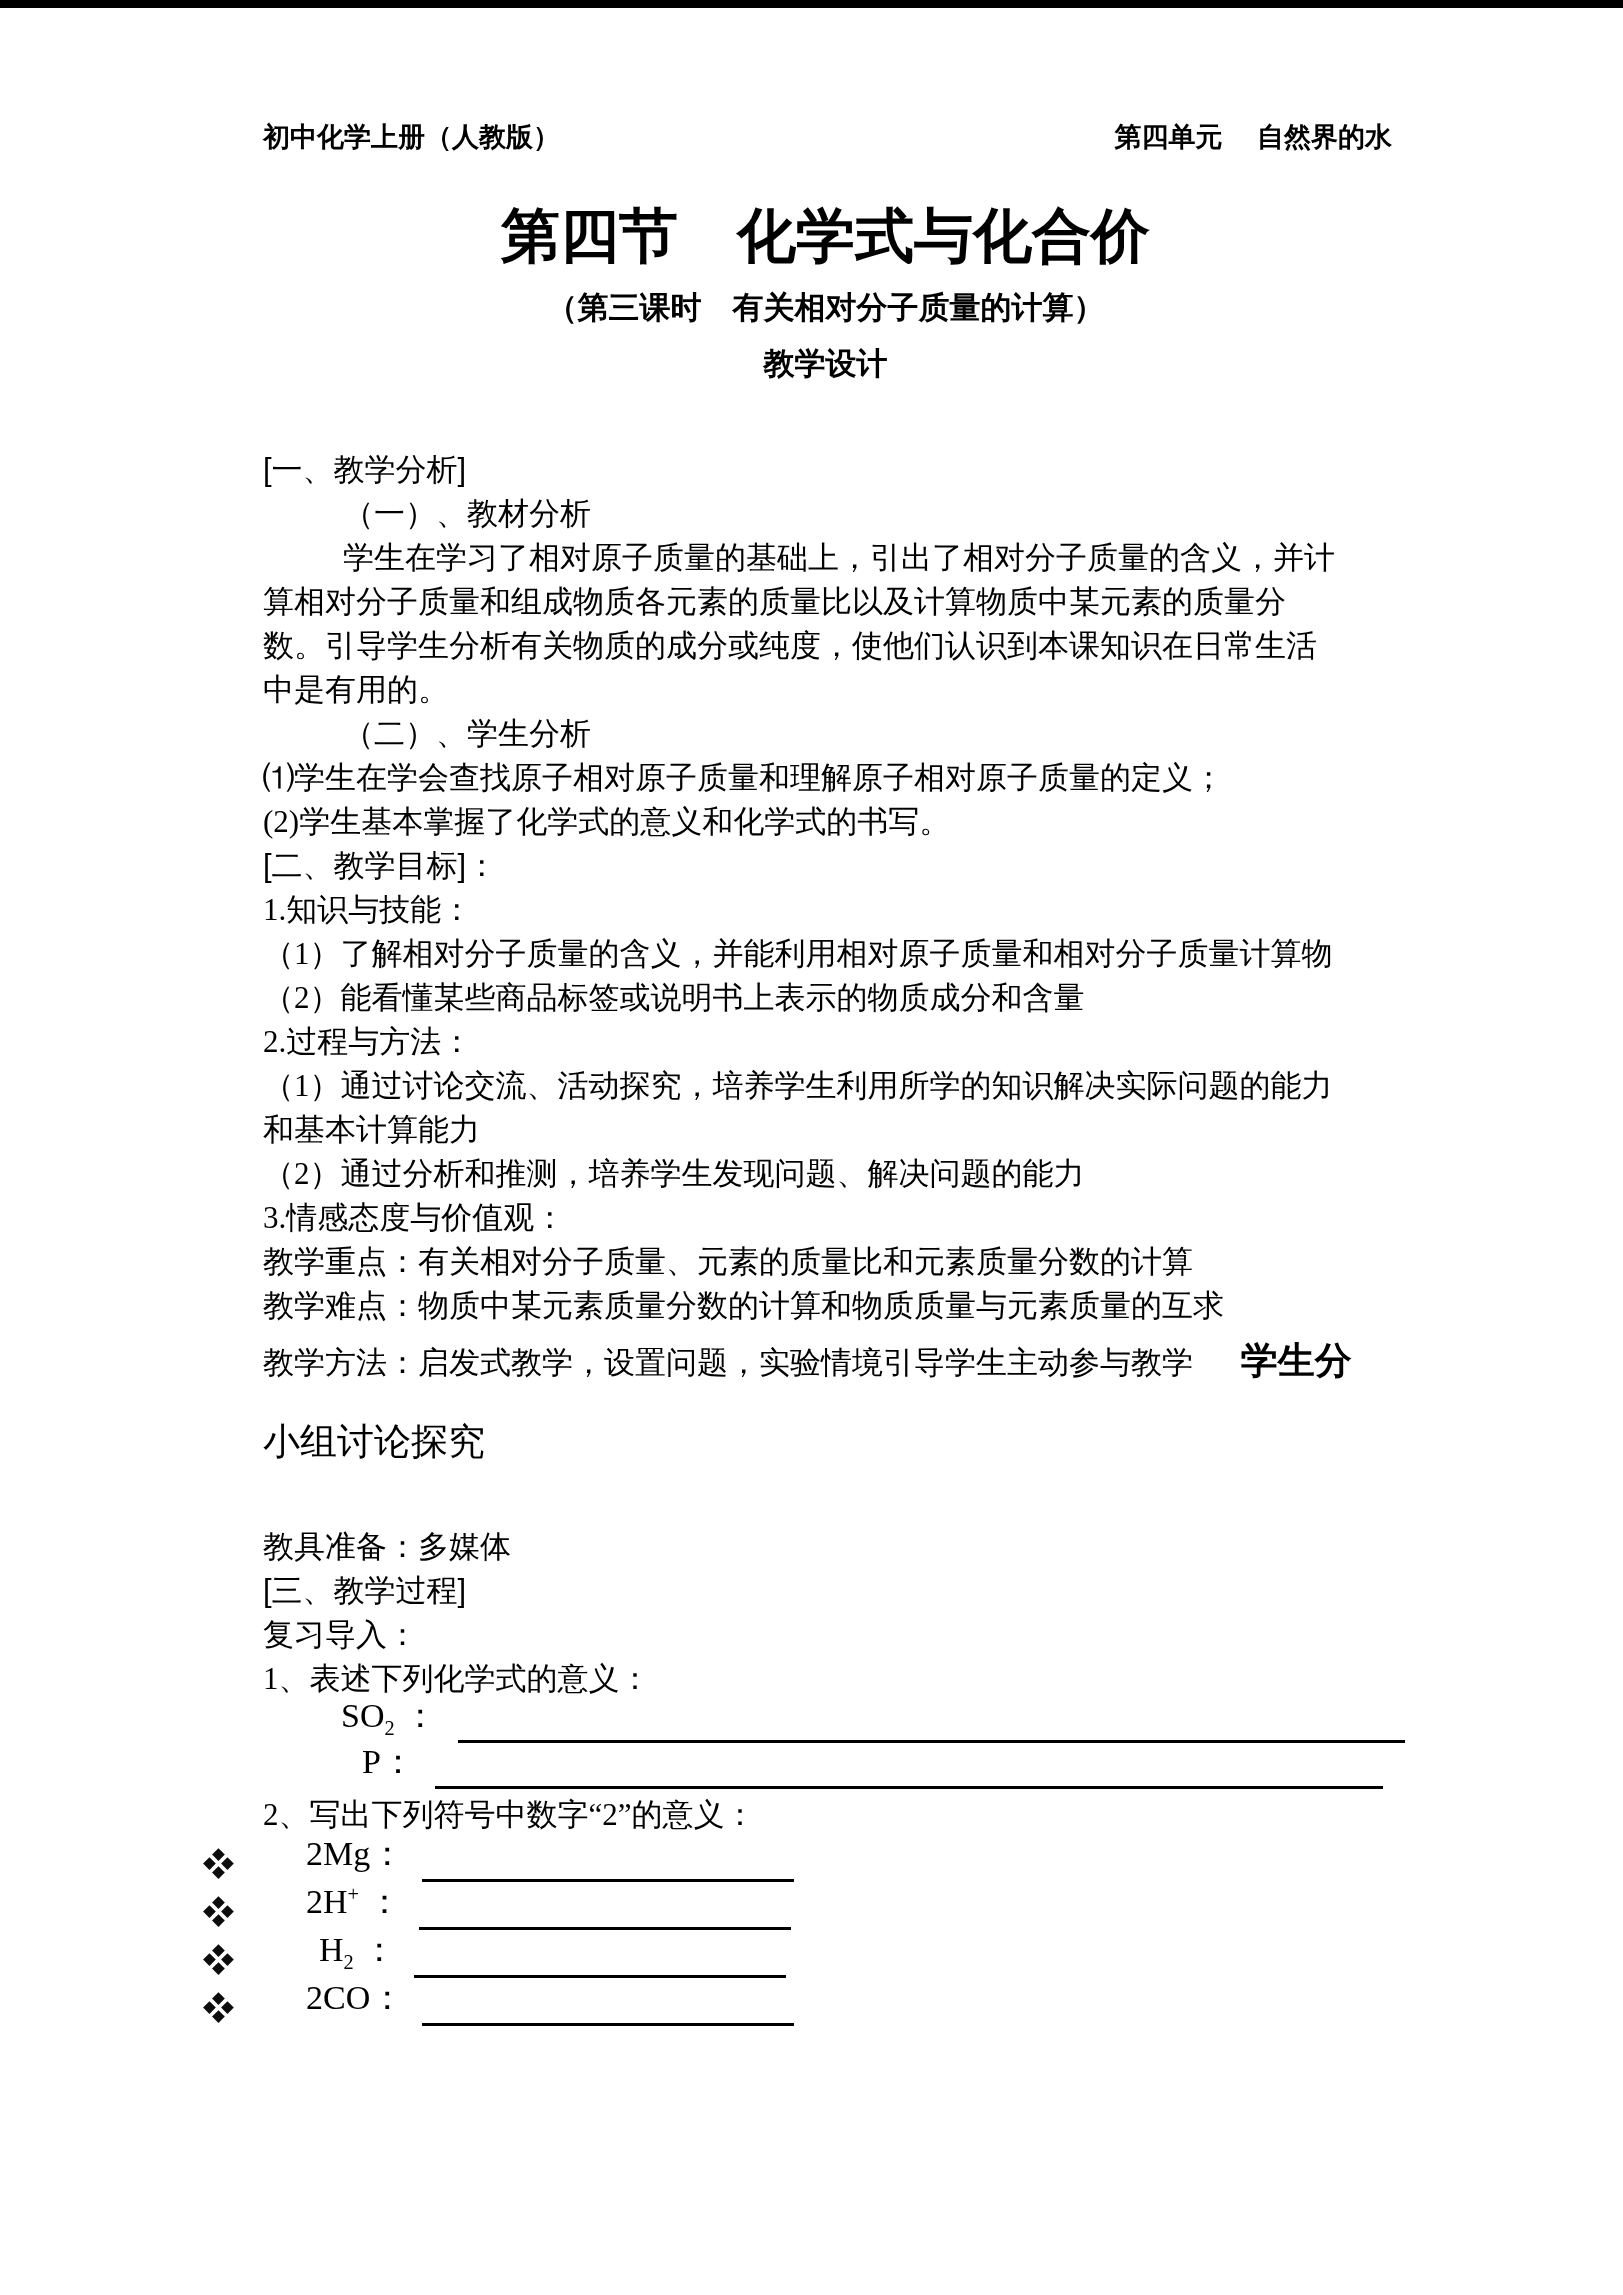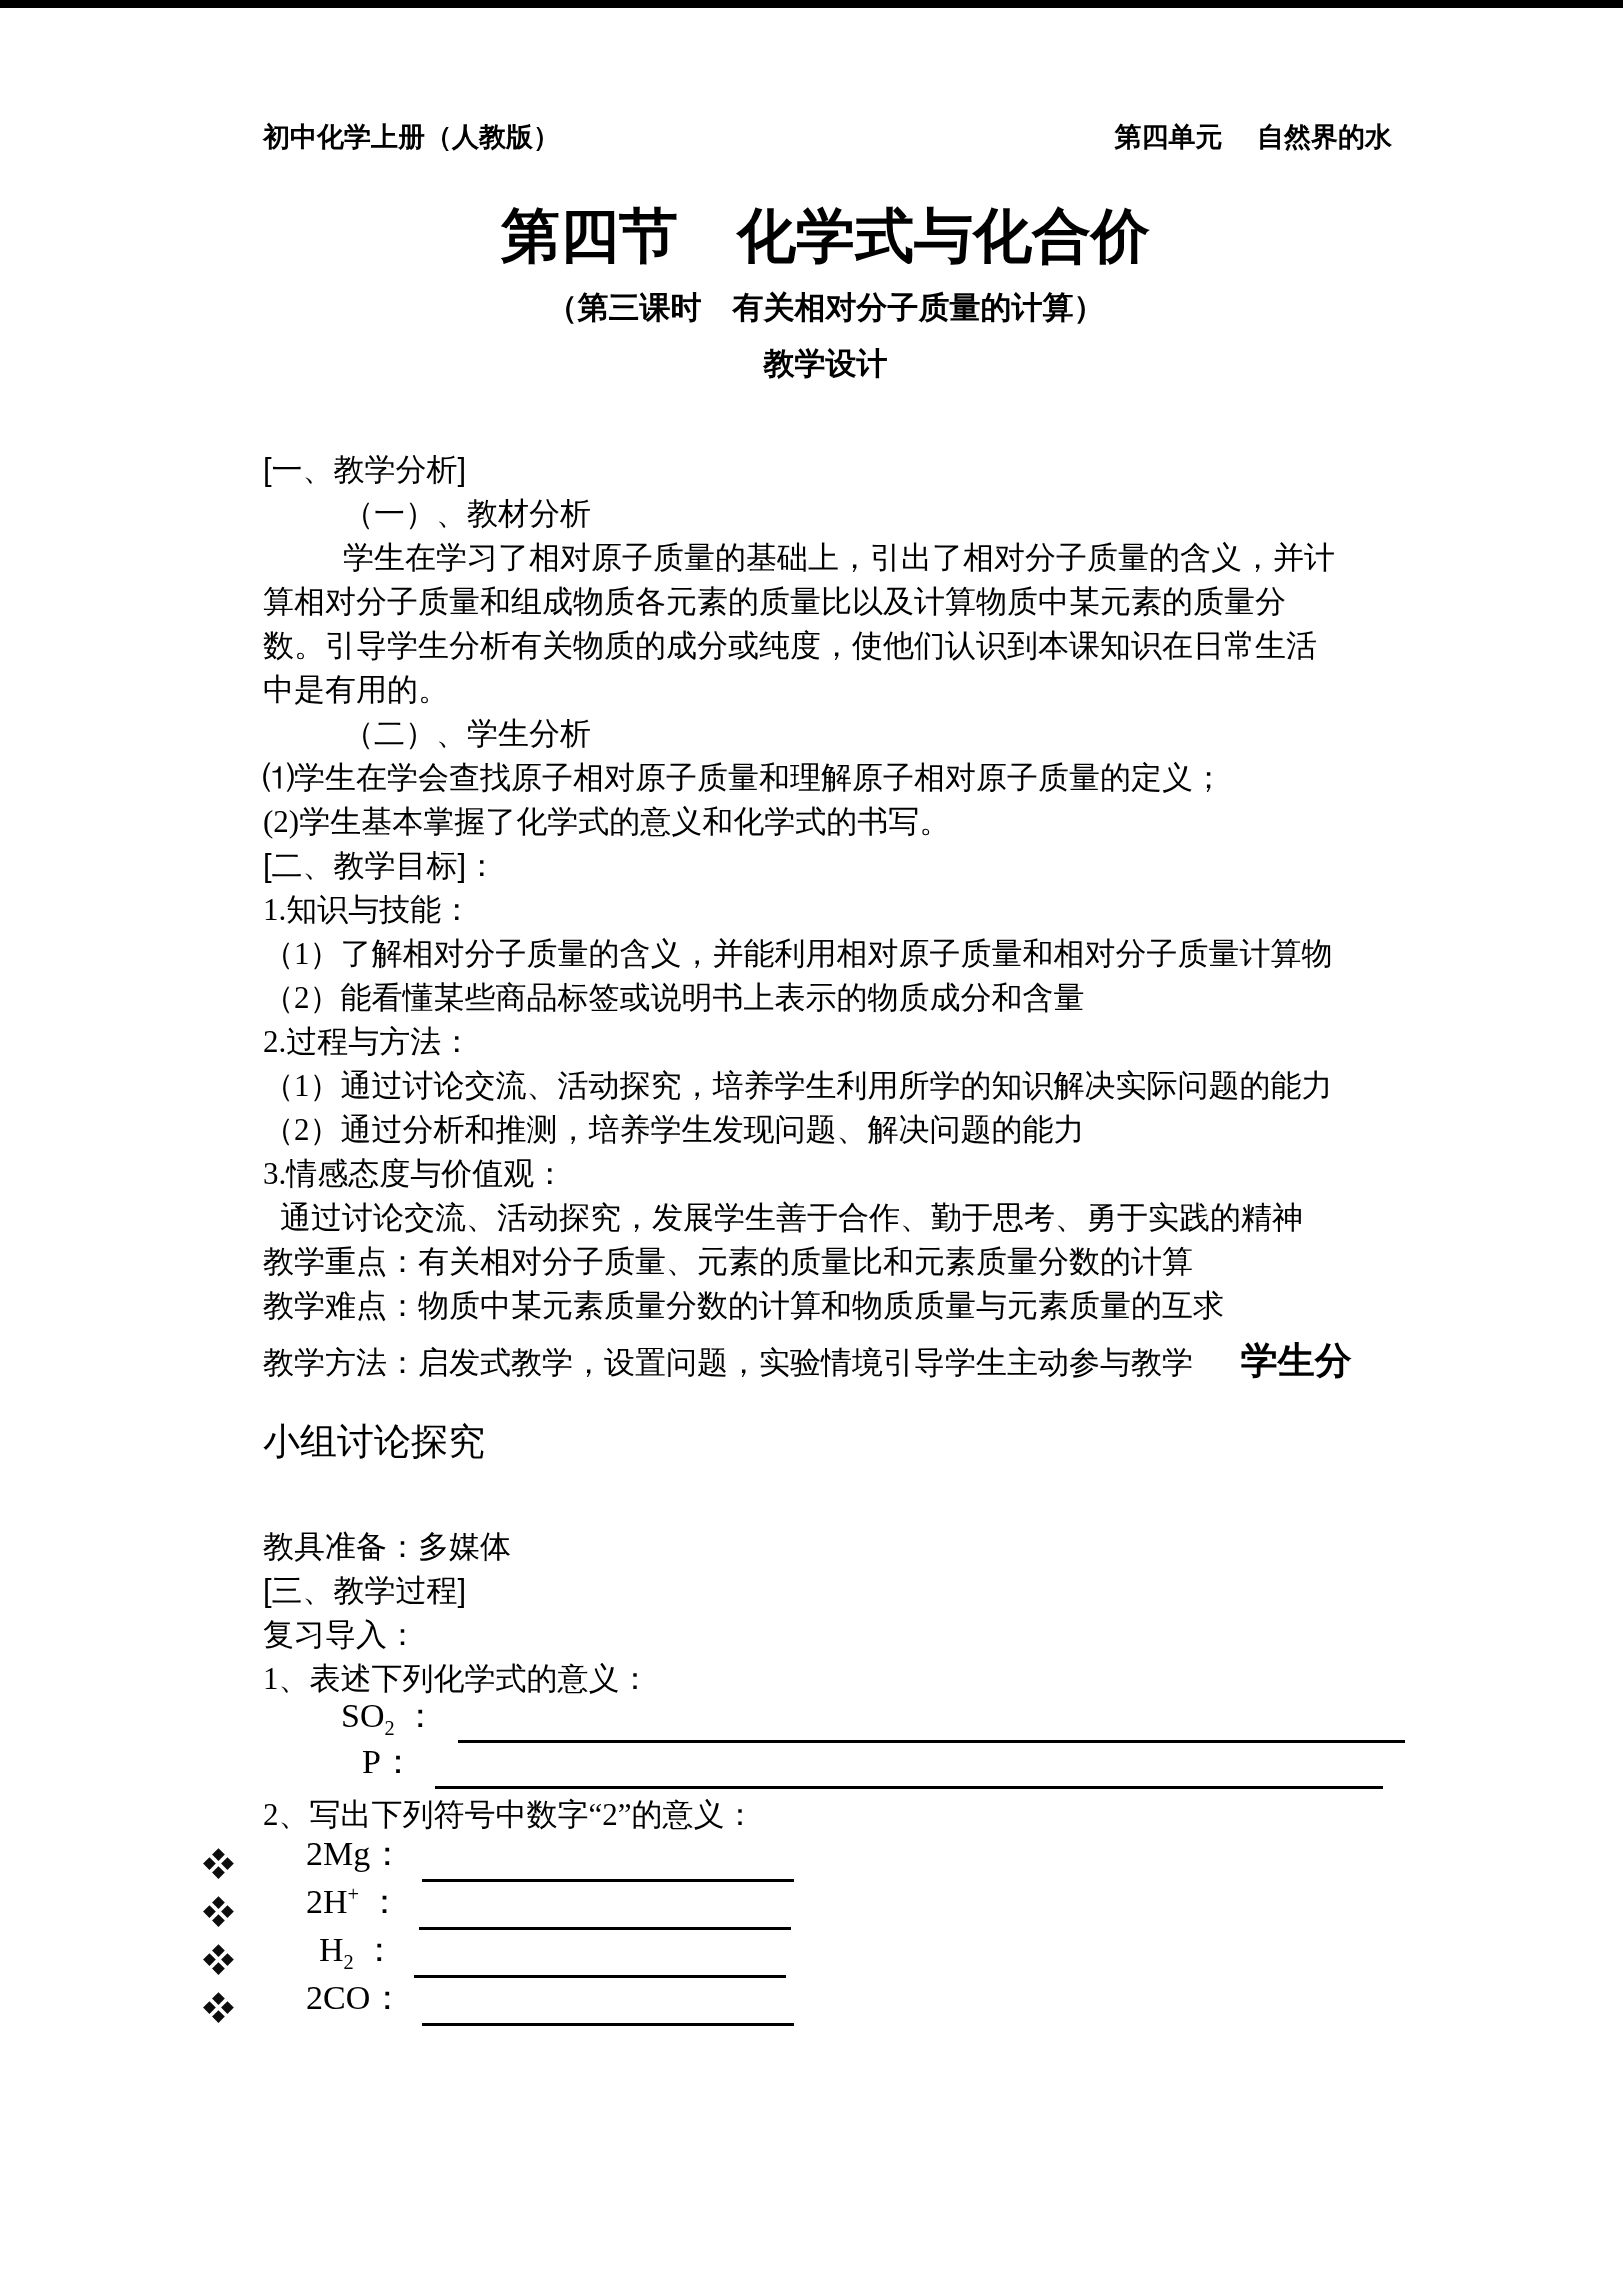--- a/index.html
+++ b/index.html
@@ -103,23 +103,23 @@
     <div class="line ind">（二）、学生分析</div>
     <div class="line">⑴学生在学会查找原子相对原子质量和理解原子相对原子质量的定义；</div>
     <div class="line">(2)学生基本掌握了化学式的意义和化学式的书写。</div>
 
     <div class="line h">[二、教学目标]：</div>
     <div class="line">1.知识与技能：</div>
     <div class="line">（1）了解相对分子质量的含义，并能利用相对原子质量和相对分子质量计算物</div>
     <div class="line">（2）能看懂某些商品标签或说明书上表示的物质成分和含量</div>
     <div class="line">2.过程与方法：</div>
     <div class="line">（1）通过讨论交流、活动探究，培养学生利用所学的知识解决实际问题的能力</div>
+    <div class="line">和基本计算能力</div>
     <div class="line">（2）通过分析和推测，培养学生发现问题、解决问题的能力</div>
     <div class="line">3.情感态度与价值观：</div>
-    <div class="line ind-sm">通过讨论交流、活动探究，发展学生善于合作、勤于思考、勇于实践的精神</div>
     <div class="line">教学重点：有关相对分子质量、元素的质量比和元素质量分数的计算</div>
     <div class="line">教学难点：物质中某元素质量分数的计算和物质质量与元素质量的互求</div>
 
     <div class="line method-row">
       <span>教学方法：启发式教学，设置问题，实验情境引导学生主动参与教学</span>
       <span class="big method-suffix">学生分</span>
     </div>
     <div class="line group-line">小组讨论探究</div>
 
     <div class="line tools-line">教具准备：多媒体</div>

